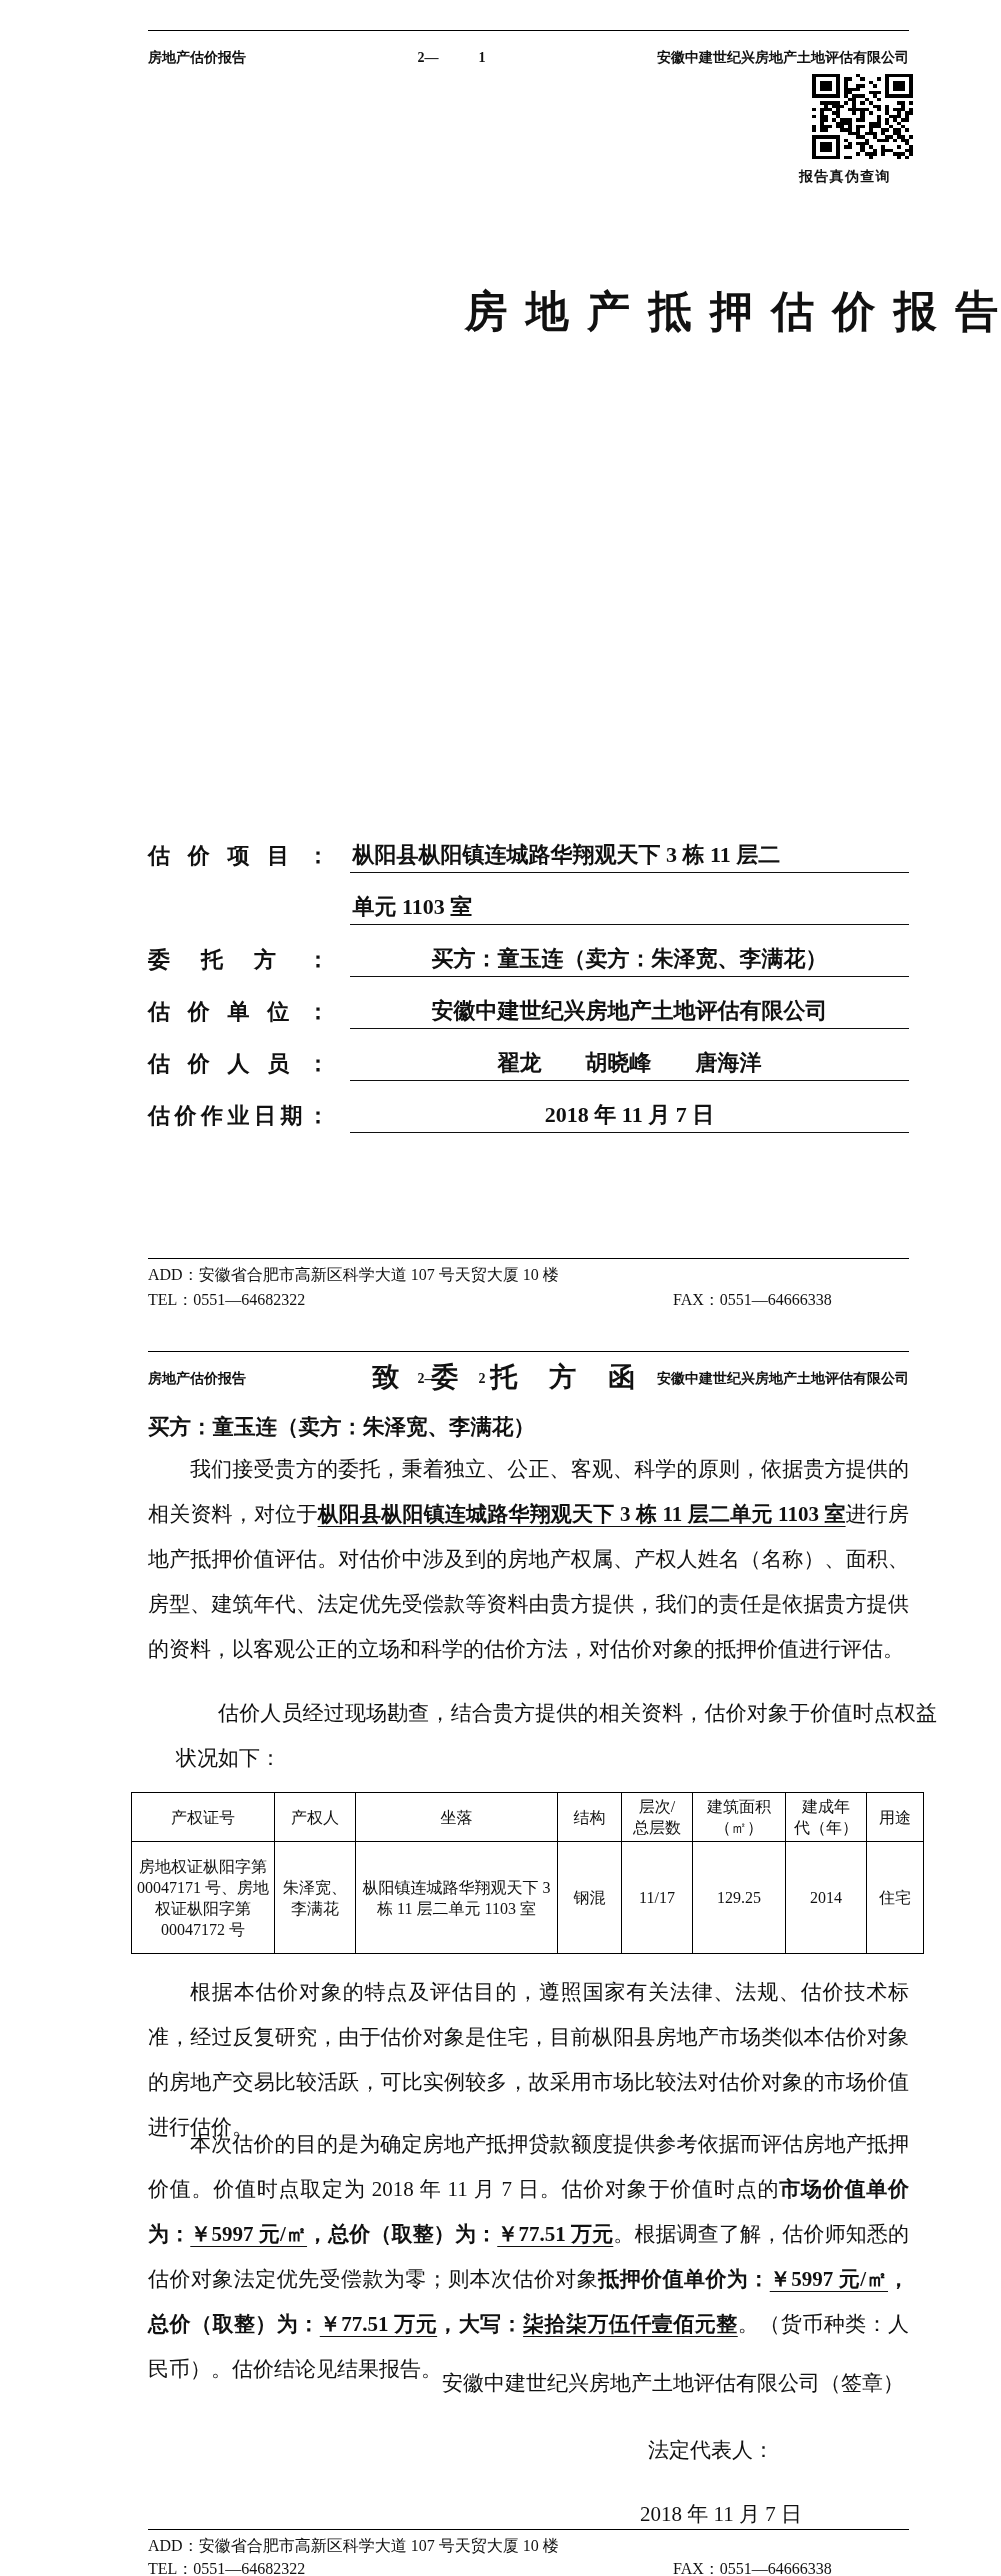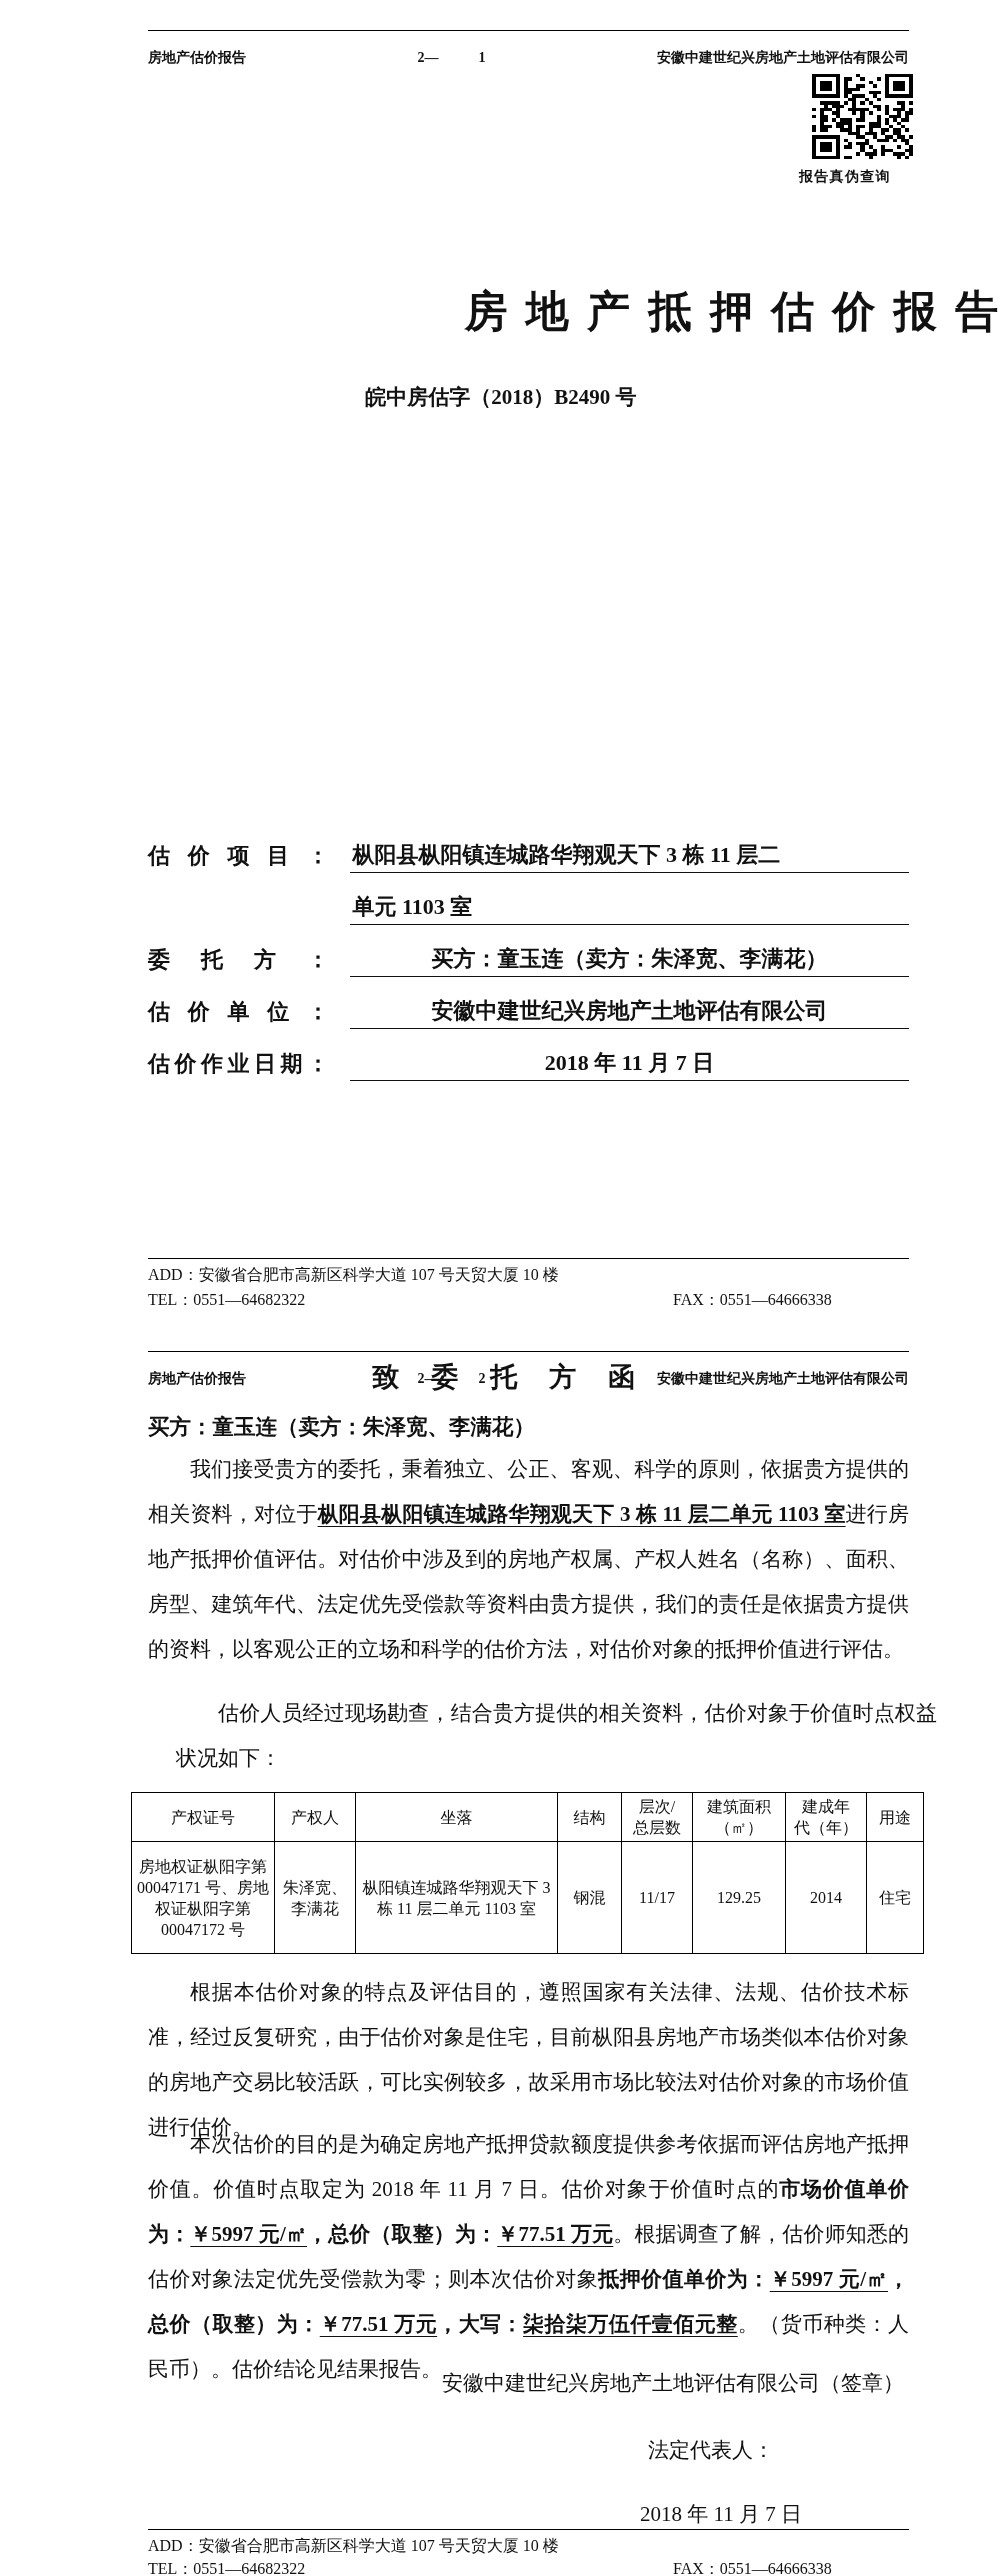--- a/index.html
+++ b/index.html
@@ -316,38 +316,41 @@
         <rect x="2" y="2" width="3" height="3"></rect>
         <rect x="18.5" y="0.5" width="6" height="6" fill="none" stroke="#000" stroke-width="1"></rect>
         <rect x="20" y="2" width="3" height="3"></rect>
         <rect x="0.5" y="18.5" width="6" height="6" fill="none" stroke="#000" stroke-width="1"></rect>
         <rect x="2" y="20" width="3" height="3"></rect>
       </svg>
   </div>
   <div class="qr-caption">报告真伪查询</div>
 
   <h1 class="report-title">房 地 产 抵 押 估 价 报 告</h1>
-  <div class="report-number">皖中房估字（2018）B2490 号</div>
 
   <div class="fields">
     <div class="fline">
       <div class="flabel">估价项目：</div>
       <div class="fval left">枞阳县枞阳镇连城路华翔观天下 3 栋 11 层二</div>
     </div>
     <div class="fline">
       <div class="flabel"></div>
       <div class="fval left">单元 1103 室</div>
     </div>
     <div class="fline">
       <div class="flabel">委托方：</div>
       <div class="fval">买方：童玉连（卖方：朱泽宽、李满花）</div>
     </div>
     <div class="fline">
       <div class="flabel">估价单位：</div>
       <div class="fval">安徽中建世纪兴房地产土地评估有限公司</div>
+    </div>
+    <div class="fline">
+      <div class="flabel">估价人员：</div>
+      <div class="fval">翟龙　　胡晓峰　　唐海洋</div>
     </div>
     <div class="fline">
       <div class="flabel">估价作业日期：</div>
       <div class="fval">2018 年 11 月 7 日</div>
     </div>
   </div>
 
   <div class="rule foot-rule1"></div>
   <div class="footer-add">ADD：安徽省合肥市高新区科学大道 107 号天贸大厦 10 楼</div>
   <div class="footer-telfax">

